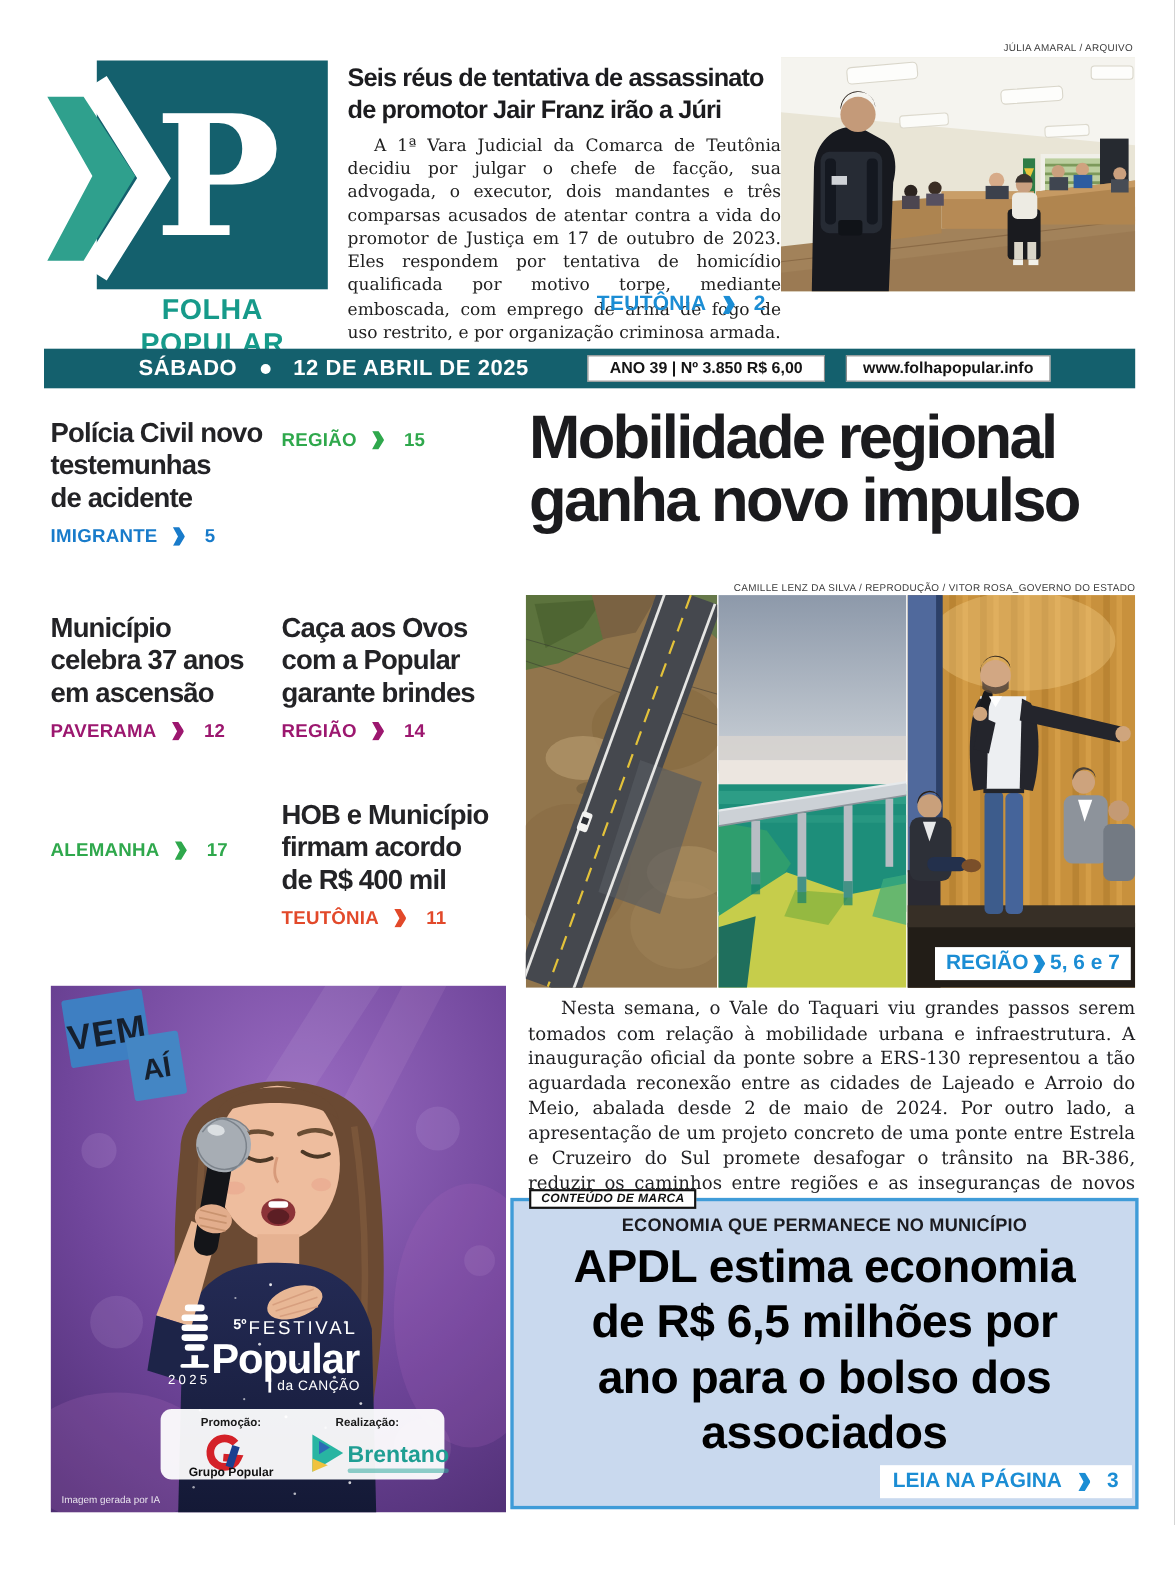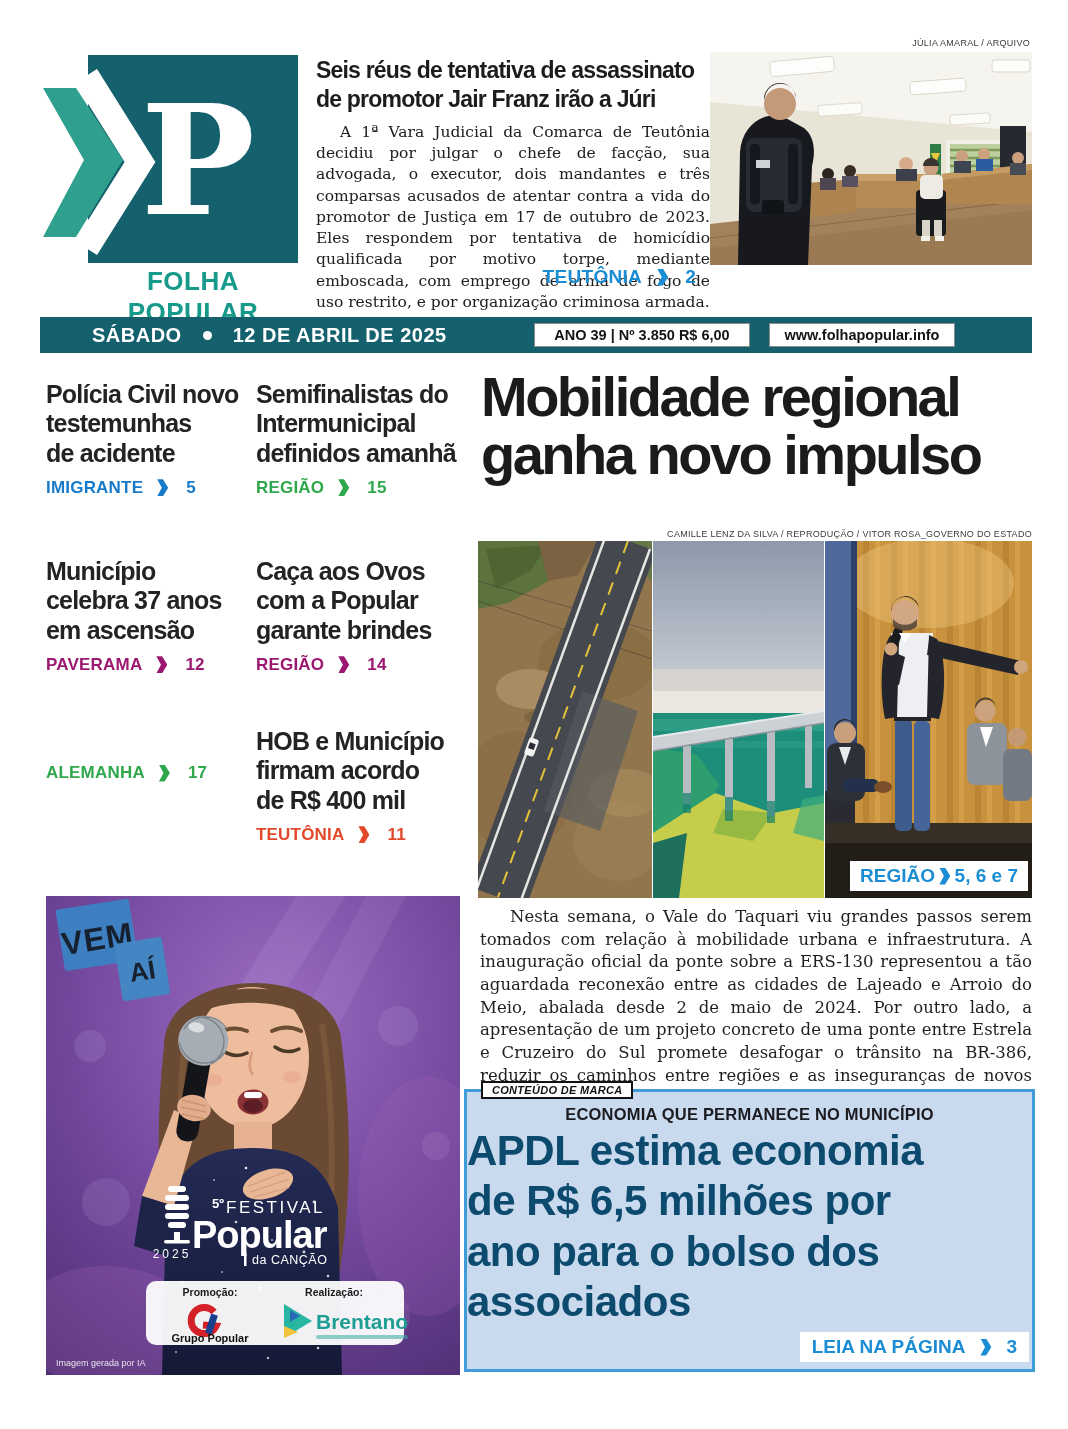--- a/index.html
+++ b/index.html
@@ -25,21 +25,21 @@
   .kicker{display:flex;align-items:center;font-weight:bold;}
   .pg-arrow{display:inline-block;width:11px;height:17px;background:currentColor;
             clip-path:polygon(0 0,52% 0,100% 50%,52% 100%,0 100%,42% 50%);margin:0 17px 0 15px;}
   .top-kicker{left:316px;top:266px;width:392px;justify-content:flex-end;padding-right:12px;
               font-size:19px;letter-spacing:.3px;color:var(--blue);}
   .credit{font-size:9px;font-weight:normal;color:#3a3a3a;letter-spacing:.3px;text-align:right;}
   .top-credit{left:712px;top:38px;width:318px;}
 
   
   .datebar{left:40px;top:317px;width:992px;height:36px;background:var(--teal);
-           display:flex;align-items:center;padding-left:52px;color:#fff;}
+           display:flex;align-items:center;padding-left:86px;color:#fff;}
   .db-day,.db-date{font-size:20px;font-weight:bold;letter-spacing:.5px;}
   .db-dot{width:9px;height:9px;border-radius:50%;background:#fff;margin:0 21px;}
   .db-date{margin-left:0;}
   .db-box{position:absolute;top:6px;height:24px;background:#fff;border:1px solid #8a8a8a;
           color:#141414;font-size:14.5px;font-weight:bold;display:flex;align-items:center;
           justify-content:center;}
   .db-box1{left:494px;width:216px;}
   .db-box2{left:729px;width:186px;}
 
   
@@ -62,22 +62,22 @@
              font-size:16.5px;line-height:1.375;text-align:justify;text-indent:30px;color:#1f1f22;}
 
   
   .apdl{left:464px;top:1089px;width:571px;height:283px;background:var(--apdl-bg);
         border:3px solid var(--apdl-border);}
   .apdl-tag{position:absolute;left:14px;top:-11px;background:#fff;border:2px solid #121212;
             padding:1px 9px;font-size:11px;font-weight:bold;font-style:italic;
             letter-spacing:.3px;color:#111;}
   .apdl-kicker{margin-top:13px;text-align:center;font-size:16.5px;font-weight:bold;
                letter-spacing:.2px;color:#1b1b20;}
-  .apdl-headline{margin-top:2px;font-size:42px;font-weight:bold;
-                 line-height:1.2;letter-spacing:-.5px;color:#0c4a6e;}
+  .apdl-headline{margin-top:2px;text-align:center;font-size:42px;font-weight:bold;
+                 line-height:1.2;letter-spacing:-.5px;color:#000000;}
   .leia-box{position:absolute;right:3px;bottom:7px;background:#fff;padding:4px 12px;
             display:flex;align-items:center;gap:15px;color:var(--blue);
             font-size:19px;font-weight:bold;}
   .leia-box .pg-arrow{margin:0;}
 </style>
 </head>
 <body>
 
 <div class="page">
 
@@ -168,23 +168,20 @@
     <div class="teaser-title pre">Polícia Civil novo
 testemunhas
 de acidente</div>
     <div class="kicker teaser-kicker" style="color: rgb(24, 123, 202);">
       <span>IMIGRANTE</span>
       <span class="pg-arrow"></span>
       <span>5</span>
     </div>
   </div>
   <div class="abs teaser" style="left:256px;top:380px;">
-    <div class="teaser-title pre">Semifinalistas do
-Intermunicipal
-definidos amanhã</div>
     <div class="kicker teaser-kicker" style="color: rgb(47, 168, 76);">
       <span>REGIÃO</span>
       <span class="pg-arrow"></span>
       <span>15</span>
     </div>
   </div>
   <div class="abs teaser" style="left:46px;top:557px;">
     <div class="teaser-title pre">Município
 celebra 37 anos
 em ascensão</div>

